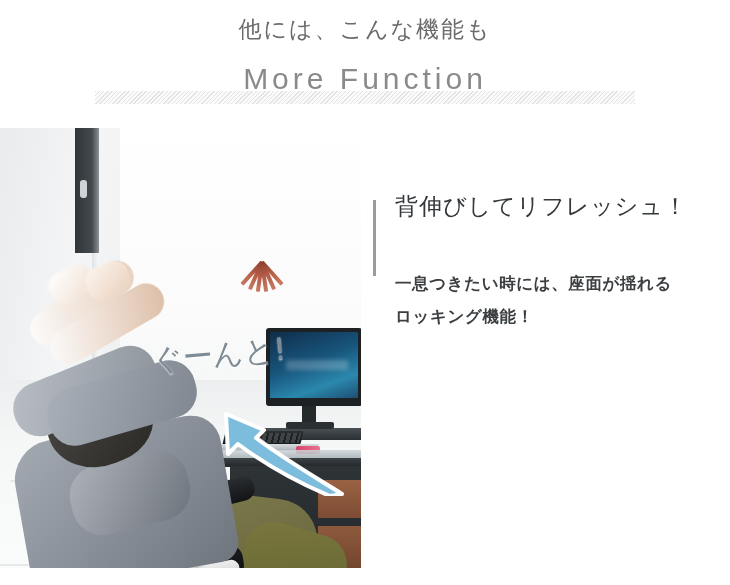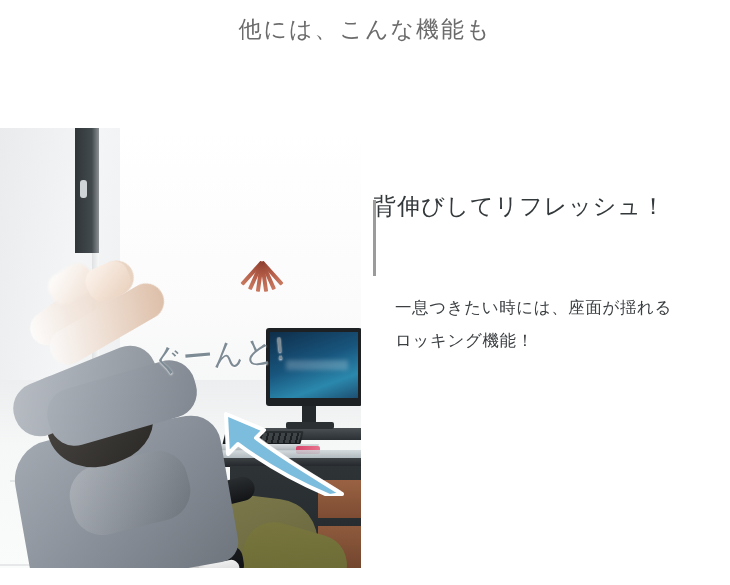--- a/index.html
+++ b/index.html
@@ -172,39 +172,43 @@
     font-family:"DejaVu Sans", sans-serif;
     transform:rotate(-5deg); white-space:nowrap;
     text-shadow:0 1px 2px rgba(255,255,255,.9);
   }
 
   
   .arrow-svg { position:absolute; left:170px; top:248px; width:175px; height:120px; }
 
   
   .right { position:absolute; left:373px; top:190px; width:340px; }
-  .head-block { position:relative; }
+  .head-block { position:relative; padding-left:22px; }
   .accent-bar { position:absolute; left:0; top:10px; width:3px; height:76px;
     background:#9b9b9b; }
   .h-line1 { font-size:23px; color:#33383b; letter-spacing:1px;
     line-height:1.45; white-space:nowrap; }
   .h-line2 { font-size:29px; color:#26292b; letter-spacing:1px;
     font-weight:700; line-height:1.4; white-space:nowrap; }
-  .body-block { margin-top:68px; padding-left:22px; }
+  .body-block { margin-top:44px; padding-left:22px;font-weight:bold; }
   .para { font-size:16.5px; color:#3b3f42; line-height:1.95; letter-spacing:.6px;
     white-space:nowrap; }
   .para + .para { margin-top:26px; }
 </style>
 </head>
 <body>
 
 <div class="page">
 
   <div class="header">
     <div class="header-ja">他には、こんな機能も</div>
+    <div class="header-en-wrap">
+      <div class="hatch-band"></div>
+      <div class="header-en">More Function</div>
+    </div>
   </div>
 
   <div class="photo">
 
     <div class="ph-wallR"></div>
     <div class="ph-wallL"></div>
     <div class="ph-corner"></div>
     <div class="ph-doorframe"></div>
     <div class="ph-doorknob"></div>
     <div class="ph-floor"></div>

